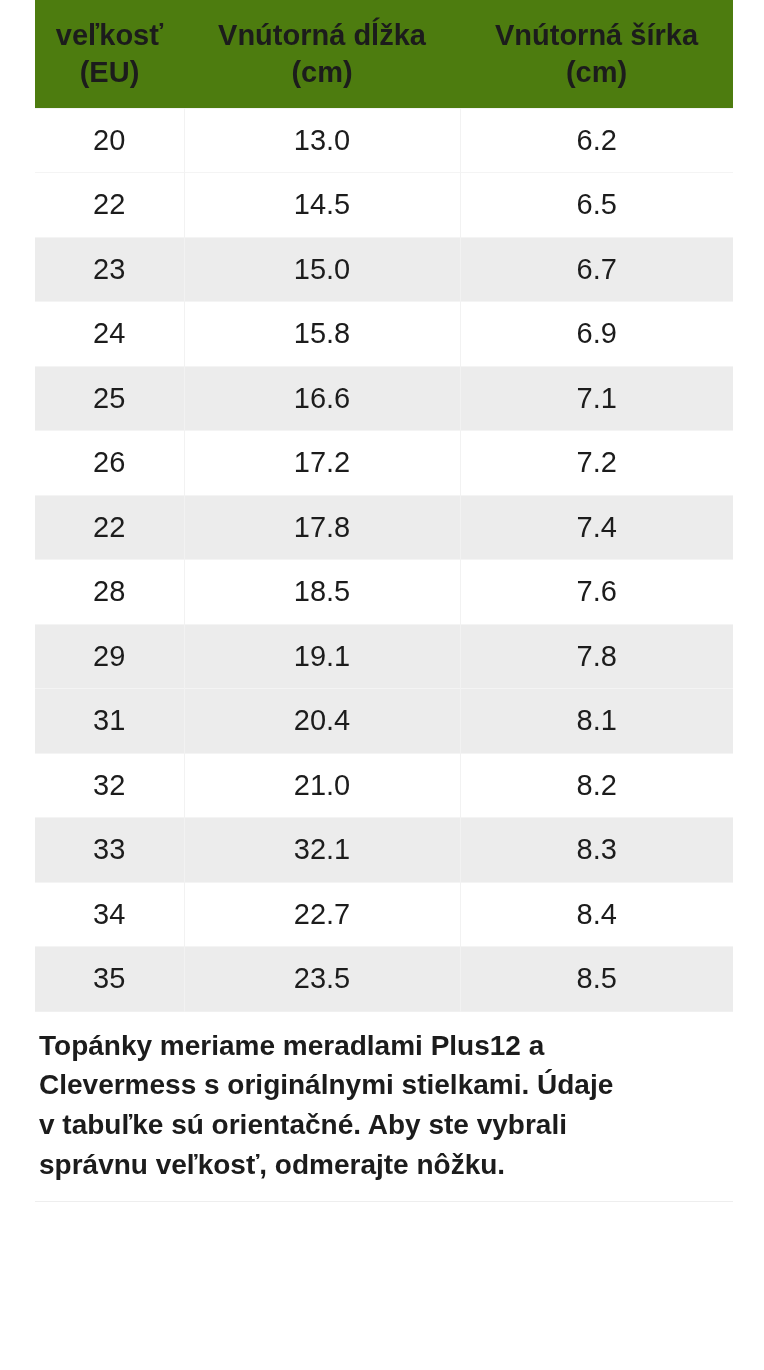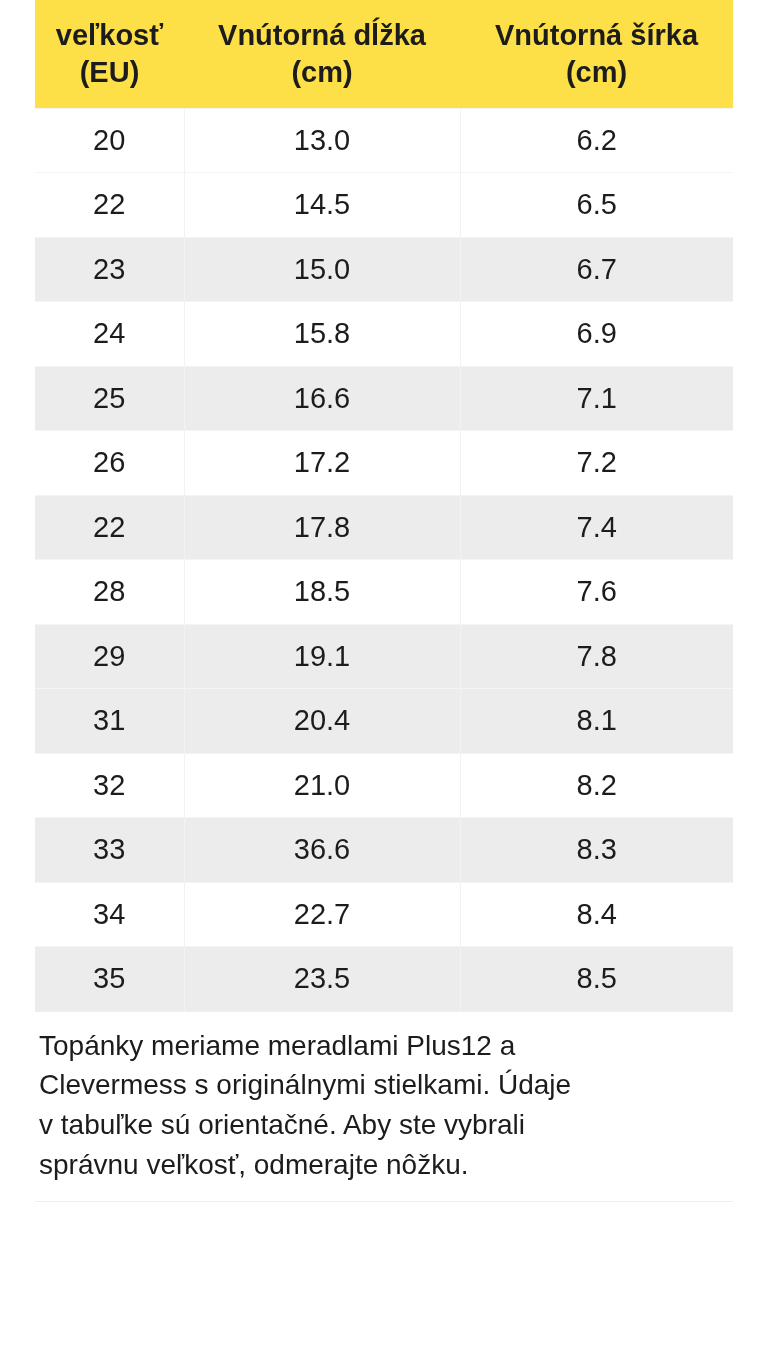--- a/index.html
+++ b/index.html
@@ -32,21 +32,21 @@
     border-collapse:collapse;
     table-layout:fixed;
     background:#ffffff;
   }
 
   table.size-table col.c1 { width:149px; }
   table.size-table col.c2 { width:276px; }
   table.size-table col.c3 { width:273px; }
 
   
-  thead tr { background:#fde047; }
+  thead tr { background:#4d7c0f; }
 
   thead th {
     height:108px;
     vertical-align:middle;
     text-align:center;
     font-weight:bold;
     font-size:29px;
     line-height:1.28;
     color:#1c1c1c;
     padding:4px 6px;
@@ -82,20 +82,21 @@
   tfoot td {
     padding:14px 4px 16px 4px;
     font-size:28px;
     line-height:1.42;
     color:#1c1c1c;
     text-align:left;
     border-top:1px solid #f0f0f0;
     border-bottom:1px solid #eeeeee;
     border-left:0;
     border-right:0;
+    font-weight:bold;
   }
 
   tfoot td .note-line { display:block; white-space:pre; }
 </style>
 </head>
 <body>
 
 <div class="page">
 
   <div class="size-table-wrap">
@@ -174,21 +175,21 @@
             <td>20.4</td>
             <td class="col-last">8.1</td>
           </tr>
           <tr>
             <td class="col-first">32</td>
             <td>21.0</td>
             <td class="col-last">8.2</td>
           </tr>
           <tr class="alt">
             <td class="col-first">33</td>
-            <td>36.6</td>
+            <td>32.1</td>
             <td class="col-last">8.3</td>
           </tr>
           <tr>
             <td class="col-first">34</td>
             <td>22.7</td>
             <td class="col-last">8.4</td>
           </tr>
           <tr class="alt">
             <td class="col-first">35</td>
             <td>23.5</td>

